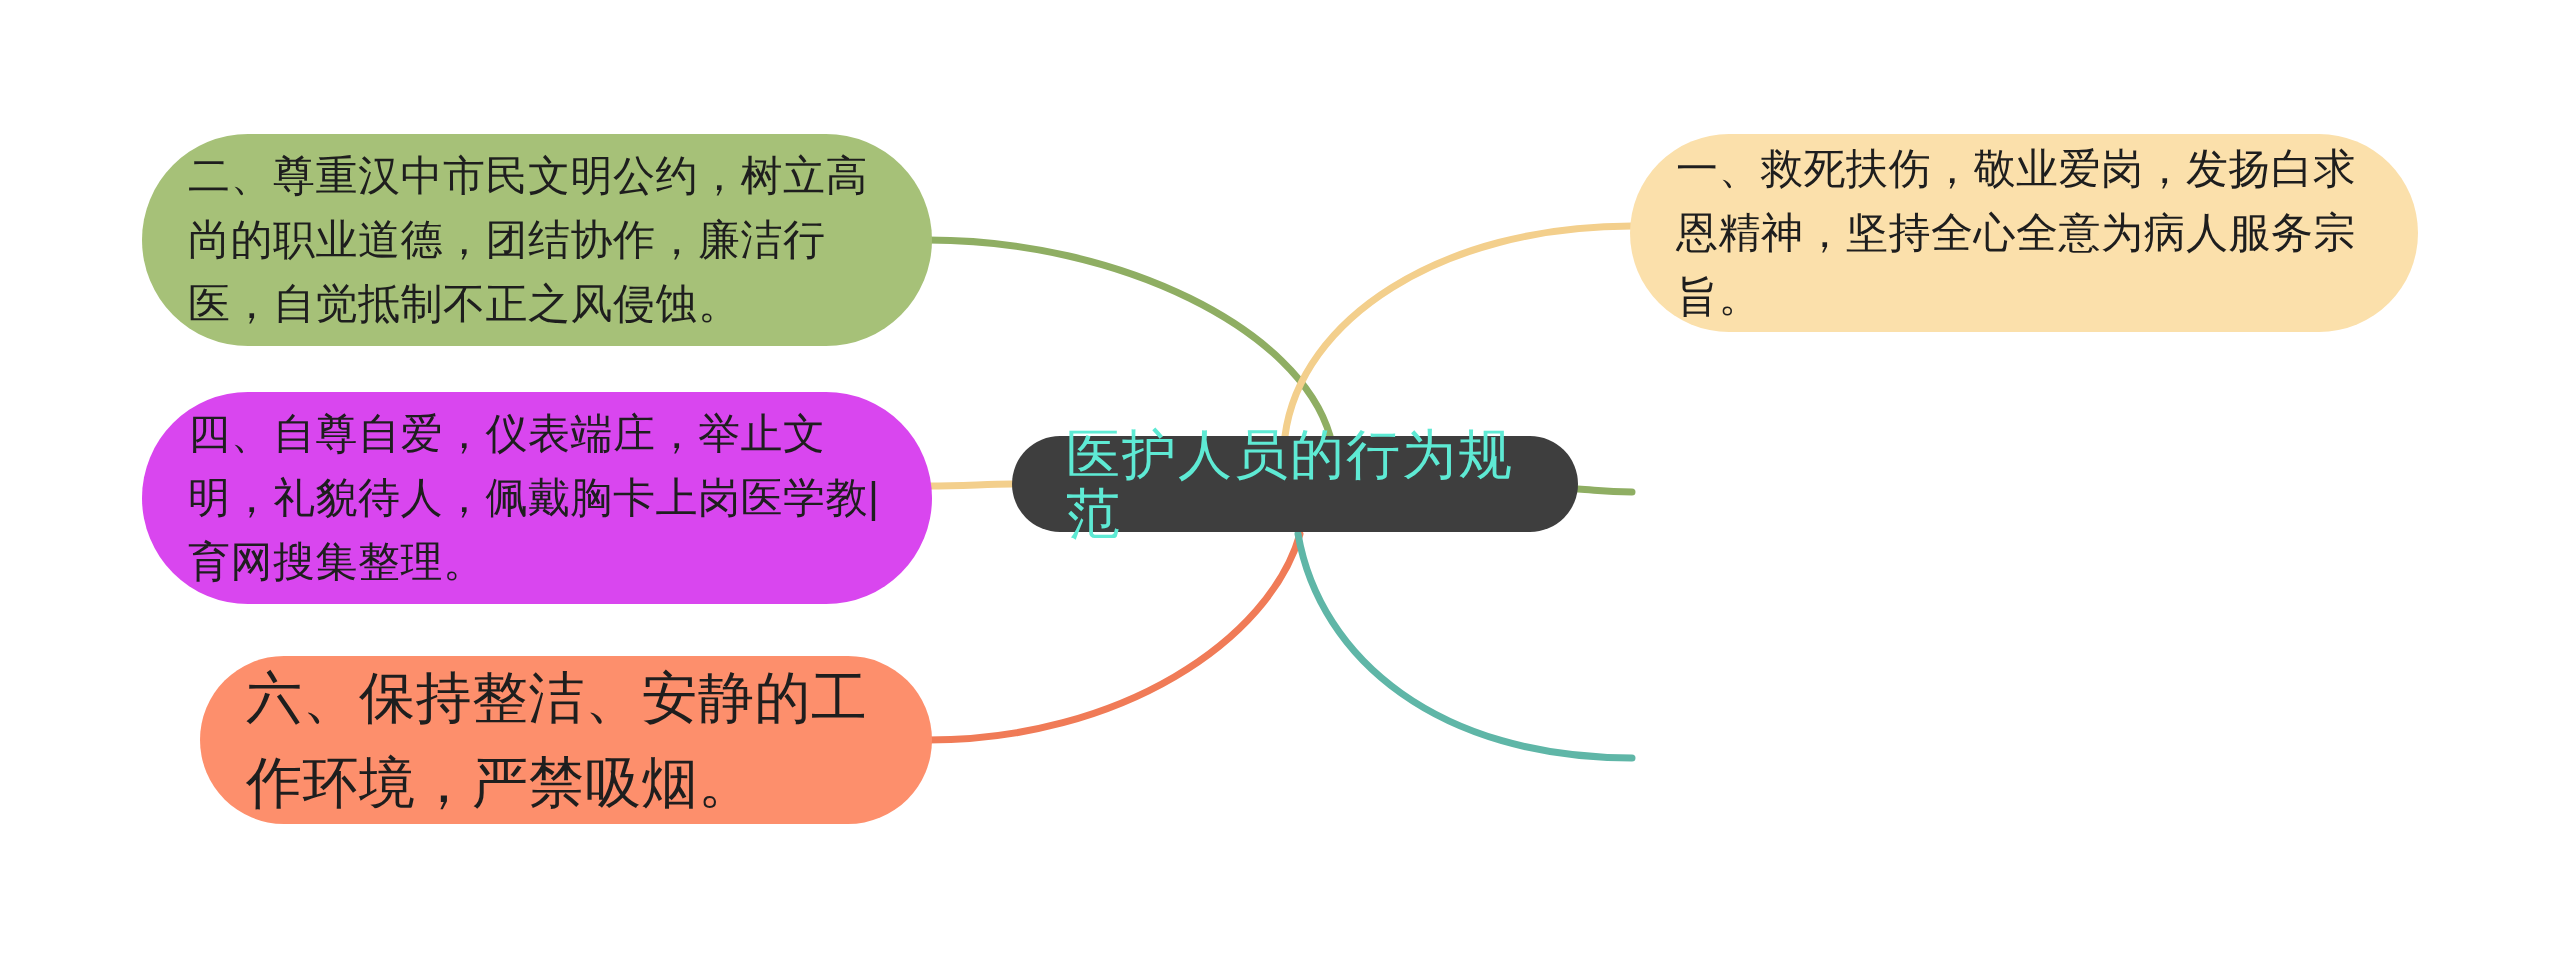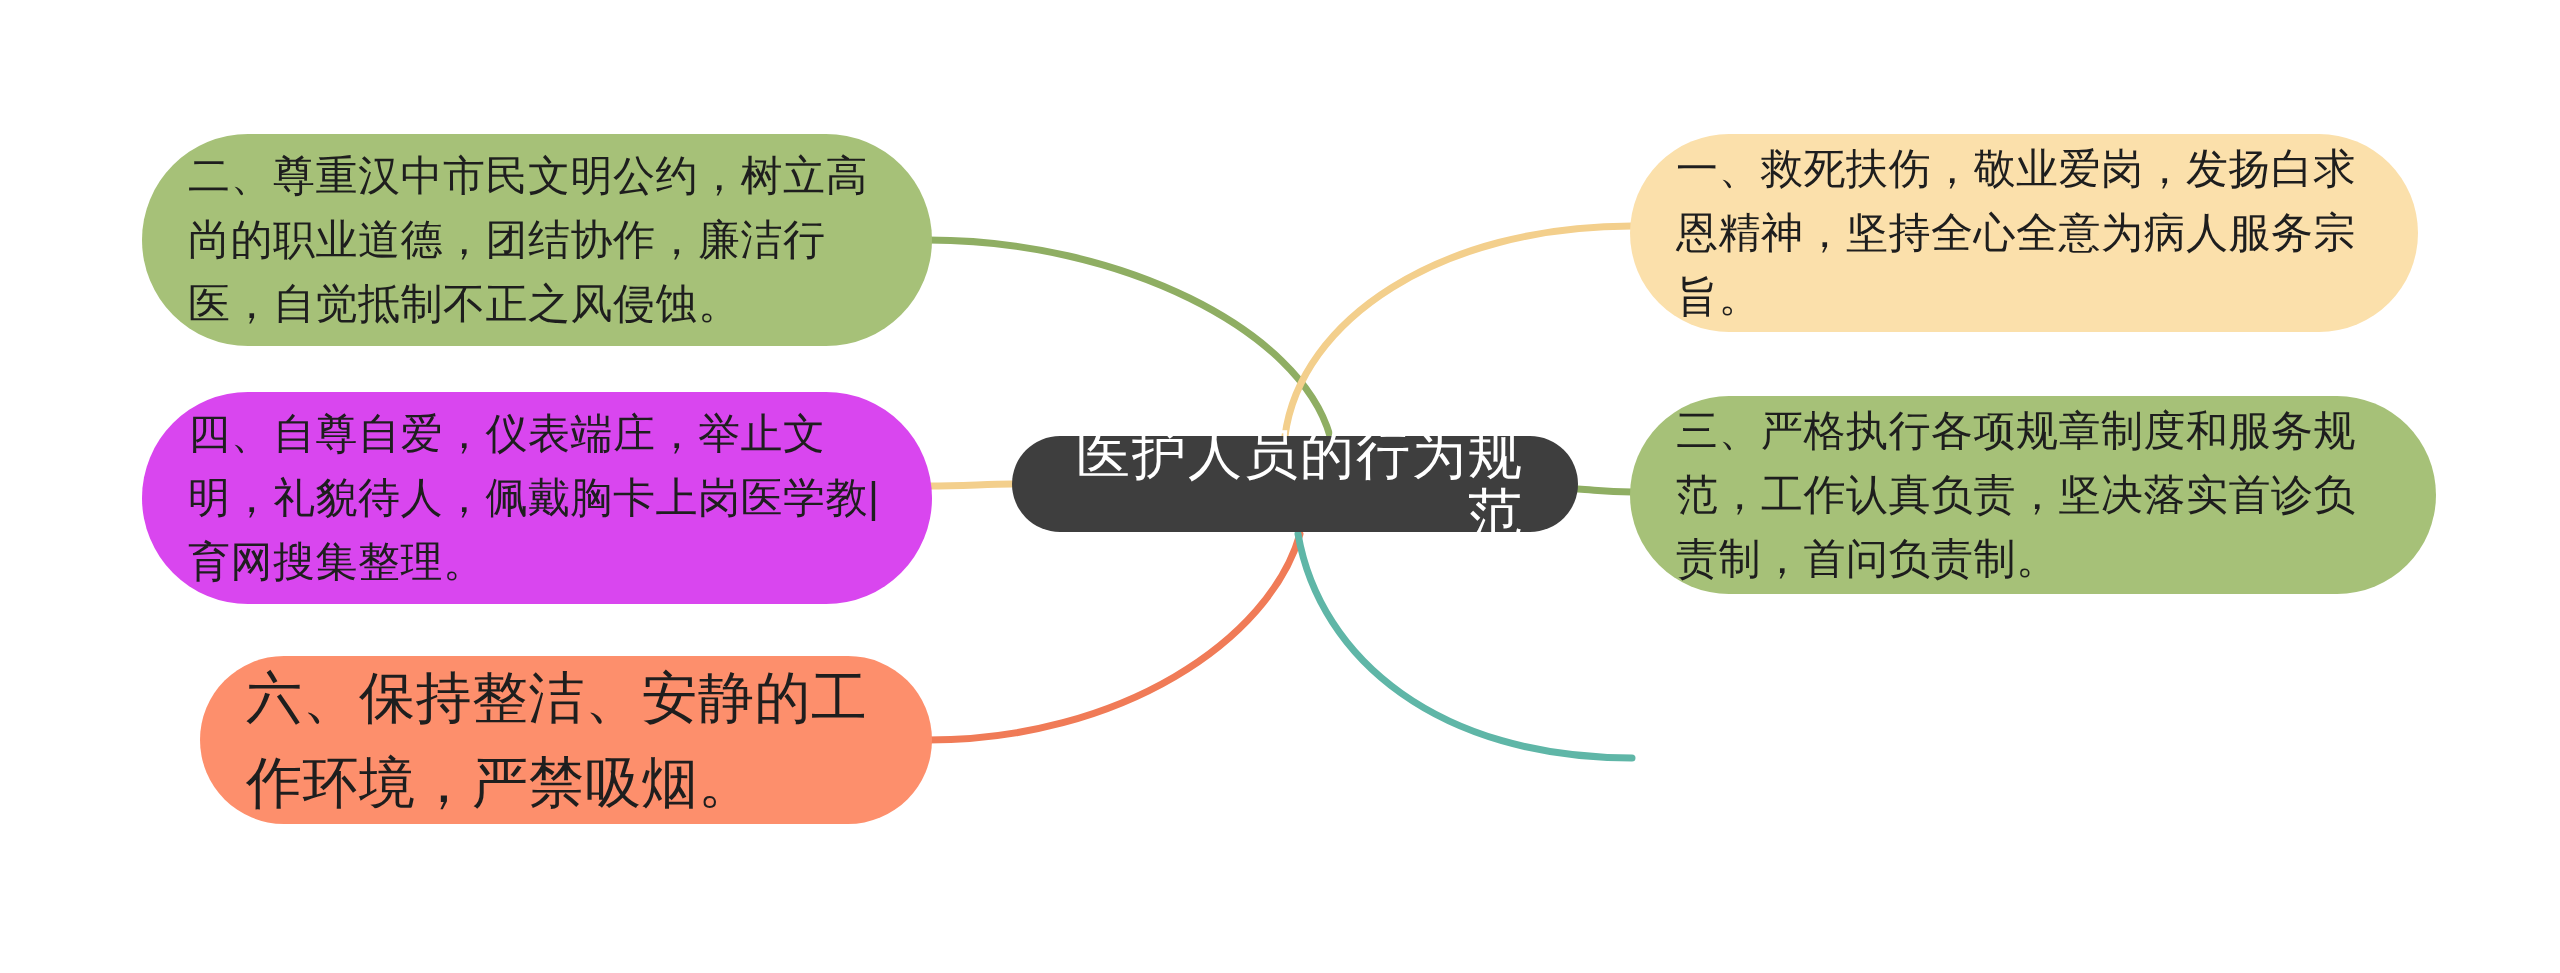--- a/index.html
+++ b/index.html
@@ -22,24 +22,24 @@
     font-size:42px;
     line-height:1.52;
     letter-spacing:0.5px;
     padding:14px 46px;
   }
   .node .txt{display:block;width:100%;}
 
   
   #center-node{
     background:#3e3e3e;
-    color:#ffffff;
+    color:#5eead4;
     border-radius:999px;
     justify-content:center;
-    text-align:right;
+    text-align:left;
     font-size:54px;
     line-height:1.1;
     letter-spacing:2px;
     padding:0 54px;
     left:1012px;top:436px;width:566px;height:96px;
   }
 
   
   #node-2{left:142px;top:134px;width:790px;height:212px;background:#a6c178;}
   #node-4{left:142px;top:392px;width:790px;height:212px;background:#d946ef;}
@@ -81,18 +81,15 @@
   </div>
 
   <div class="node" id="node-6">
     <span class="txt">六、保持整洁、安静的工作环境，严禁吸烟。</span>
   </div>
 
   <div class="node" id="node-1">
     <span class="txt">一、救死扶伤，敬业爱岗，发扬白求恩精神，坚持全心全意为病人服务宗旨。</span>
   </div>
 
-  <div class="node" id="node-3">
-    <span class="txt">三、严格执行各项规章制度和服务规范，工作认真负责，坚决落实首诊负责制，首问负责制。</span>
-  </div>
 
 
 </div>
 
 </body></html>

